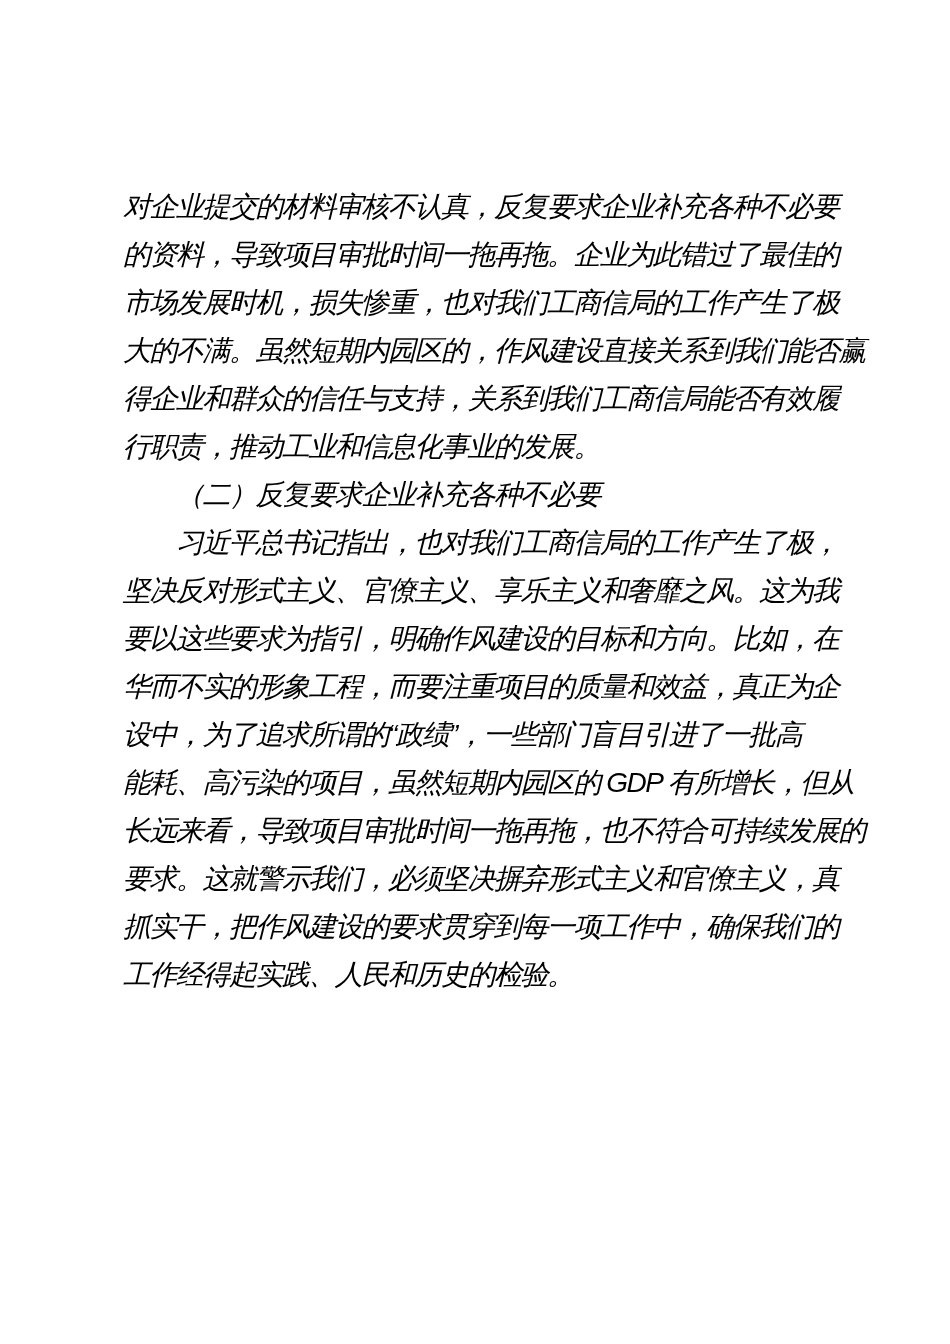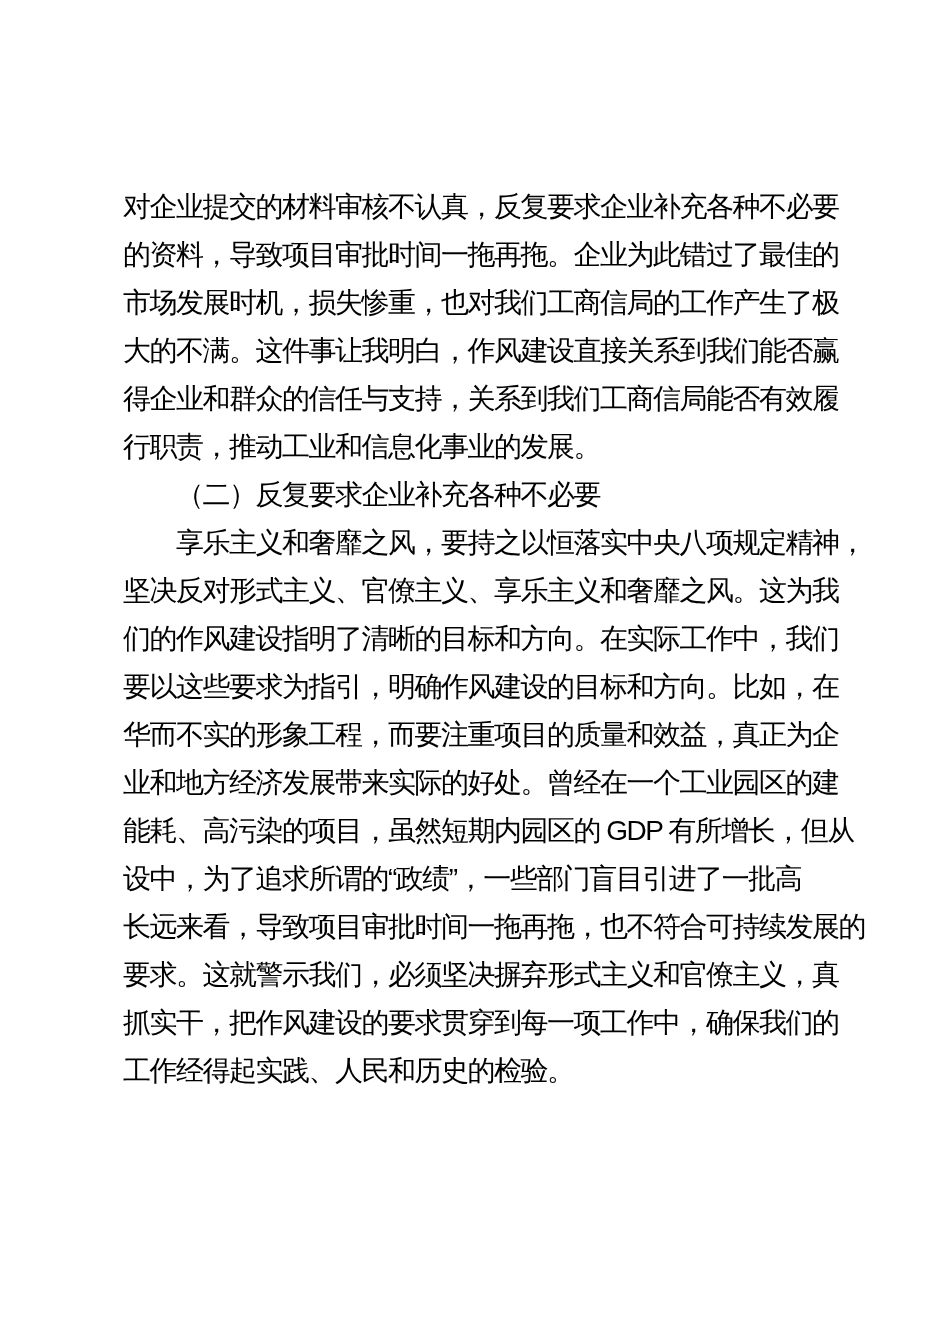--- a/index.html
+++ b/index.html
@@ -22,44 +22,43 @@
     width: 720px;
   }
   .doc-line {
     height: 48px;
     line-height: 48px;
     font-size: 28px;
     letter-spacing: -1.5px;
     white-space: nowrap;
     color: #000000;
     font-weight: 400;
+    font-style: italic;
   }
   .doc-line.indent {
     padding-left: 53px;
   }
 </style>
 </head>
 <body>
 
 <div class="page">
   <div class="doc-content">
 
   <div class="doc-line">对企业提交的材料审核不认真，反复要求企业补充各种不必要</div>
       <div class="doc-line">的资料，导致项目审批时间一拖再拖。企业为此错过了最佳的</div>
       <div class="doc-line">市场发展时机，损失惨重，也对我们工商信局的工作产生了极</div>
-      <div class="doc-line">大的不满。这件事让我明白，作风建设直接关系到我们能否赢</div>
+      <div class="doc-line">大的不满。虽然短期内园区的，作风建设直接关系到我们能否赢</div>
       <div class="doc-line">得企业和群众的信任与支持，关系到我们工商信局能否有效履</div>
       <div class="doc-line">行职责，推动工业和信息化事业的发展。</div>
       <div class="doc-line indent">（二）反复要求企业补充各种不必要</div>
-      <div class="doc-line indent">享乐主义和奢靡之风，要持之以恒落实中央八项规定精神，</div>
+      <div class="doc-line indent">习近平总书记指出，也对我们工商信局的工作产生了极，</div>
       <div class="doc-line">坚决反对形式主义、官僚主义、享乐主义和奢靡之风。这为我</div>
-      <div class="doc-line">们的作风建设指明了清晰的目标和方向。在实际工作中，我们</div>
       <div class="doc-line">要以这些要求为指引，明确作风建设的目标和方向。比如，在</div>
       <div class="doc-line">华而不实的形象工程，而要注重项目的质量和效益，真正为企</div>
-      <div class="doc-line">业和地方经济发展带来实际的好处。曾经在一个工业园区的建</div>
+      <div class="doc-line">设中，为了追求所谓的“政绩”，一些部门盲目引进了一批高</div>
       <div class="doc-line">能耗、高污染的项目，虽然短期内园区的 GDP 有所增长，但从</div>
-      <div class="doc-line">设中，为了追求所谓的“政绩”，一些部门盲目引进了一批高</div>
       <div class="doc-line">长远来看，导致项目审批时间一拖再拖，也不符合可持续发展的</div>
       <div class="doc-line">要求。这就警示我们，必须坚决摒弃形式主义和官僚主义，真</div>
       <div class="doc-line">抓实干，把作风建设的要求贯穿到每一项工作中，确保我们的</div>
       <div class="doc-line">工作经得起实践、人民和历史的检验。</div>
     </div>
 </div>
 
 </body></html>

